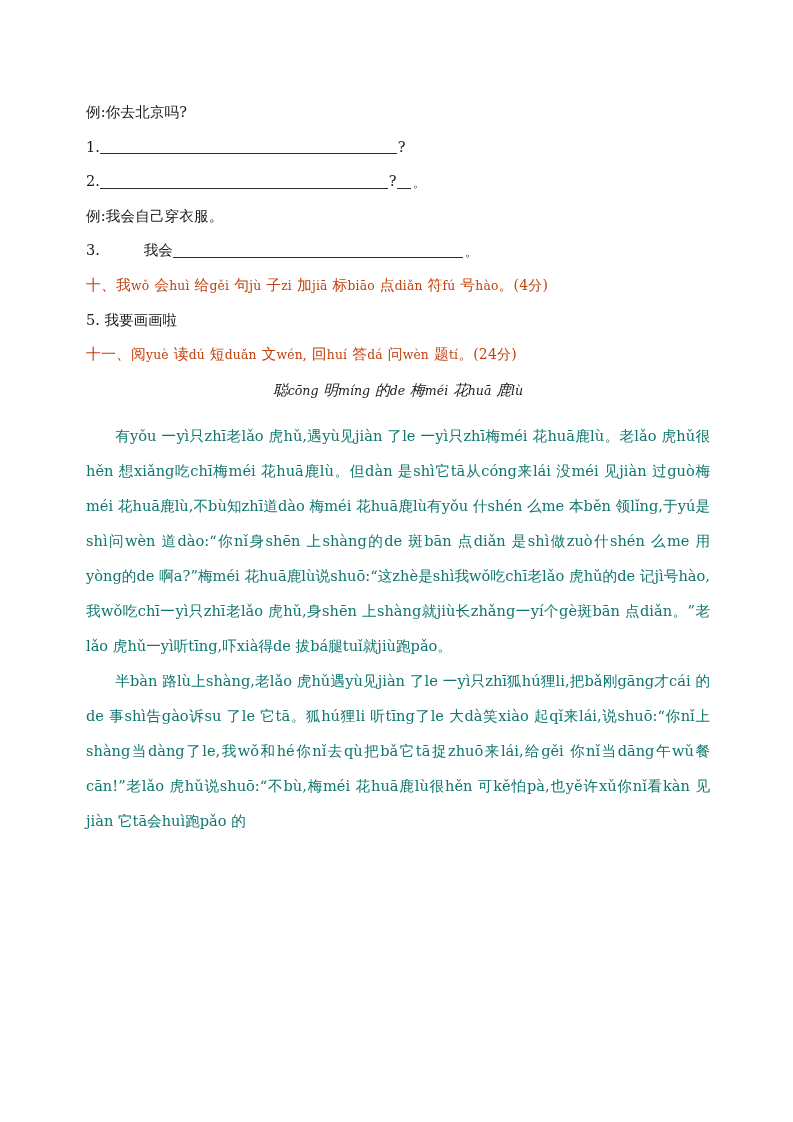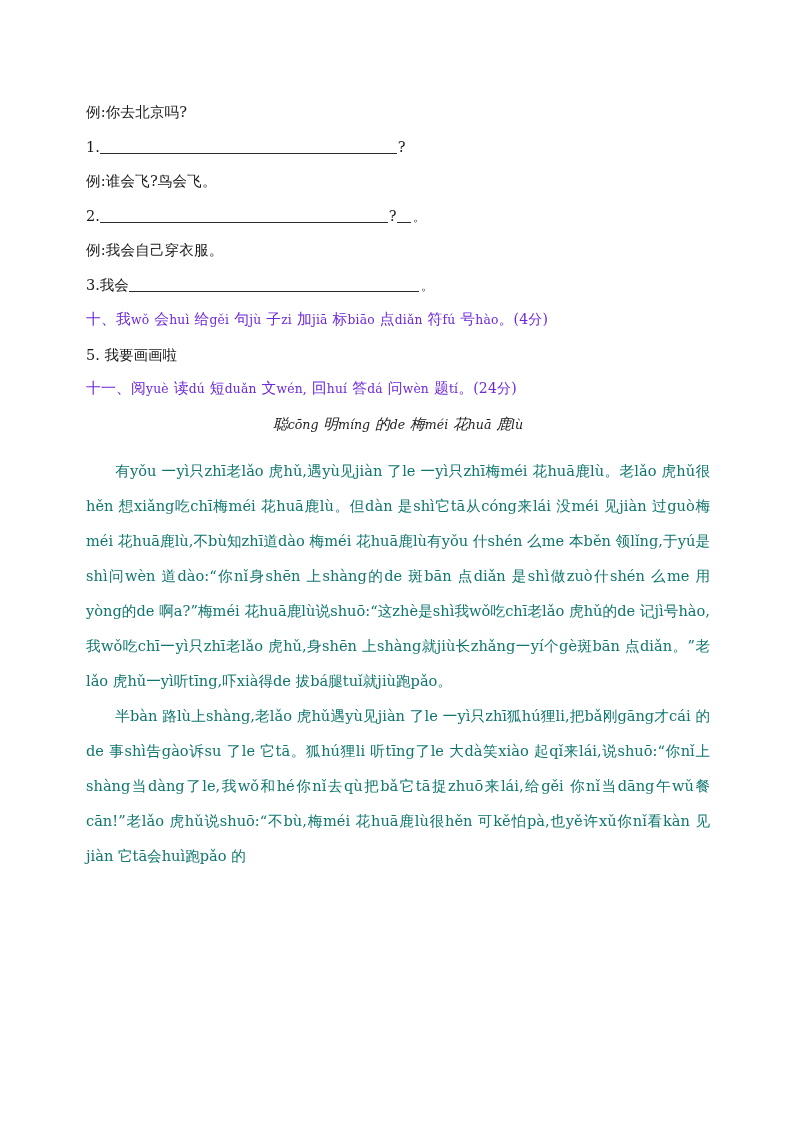--- a/index.html
+++ b/index.html
@@ -39,37 +39,37 @@
   
   .ans-line {
     font-size: 14.5px;
     line-height: 1;
     margin-bottom: 20px;
     display: flex;
     align-items: flex-end;
     white-space: nowrap;
   }
   .ans-num { flex: 0 0 auto; }
-  .ans-lead { flex: 0 0 auto; }
+  .ans-lead { flex: 0 0 auto; margin-left: 44px; }
   .blank {
     display: inline-block;
     border-bottom: 1.3px solid #2b2b2b;
     height: 13px;
     flex: 0 0 auto;
   }
   .blank-1 { width: 297px; }
   .blank-2 { width: 288px; }
   .blank-3a { width: 14px; }
   .blank-3 { width: 290px; }
   .tail { flex: 0 0 auto; padding-left: 1px; }
   .tail-sm { flex: 0 0 auto; padding-left: 2px; font-size: 13px; }
 
   
   .section-heading {
-    color: #6d28d9;
+    color: #c2410c;
     font-size: 14.8px;
     line-height: 1;
     margin-top: 8px;
     margin-bottom: 21px;
     white-space: nowrap;
     letter-spacing: 0.2px;
   }
   .section-heading .py { font-size: 12.3px; }
   .score { font-size: 14px; }
 
@@ -117,21 +117,20 @@
     <div>
 
       <div class="ex-line">例:你去北京吗?</div>
 
       <div class="ans-line">
         <span class="ans-num">1.</span>
         <span class="blank blank-1"></span>
         <span class="tail">?</span>
       </div>
 
-      <div class="ex-line">例:谁会飞?鸟会飞。</div>
 
       <div class="ans-line">
         <span class="ans-num">2.</span>
         <span class="blank blank-2"></span>
         <span class="tail">?</span>
         <span class="blank blank-3a"></span>
         <span class="tail-sm">。</span>
       </div>
 
       <div class="ex-line">例:我会自己穿衣服。</div>

